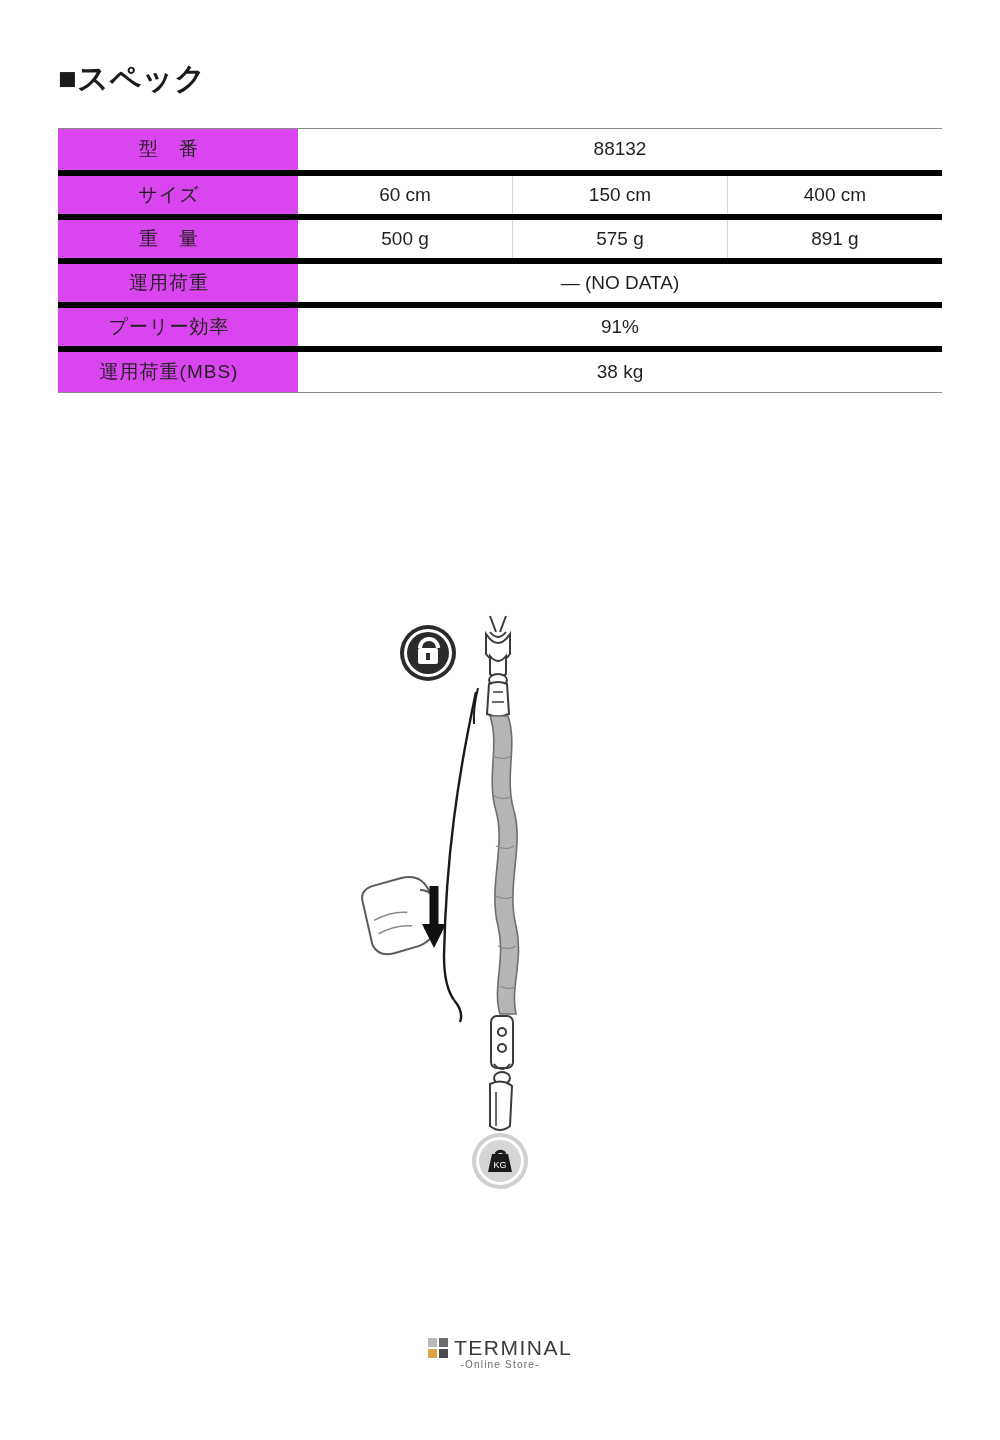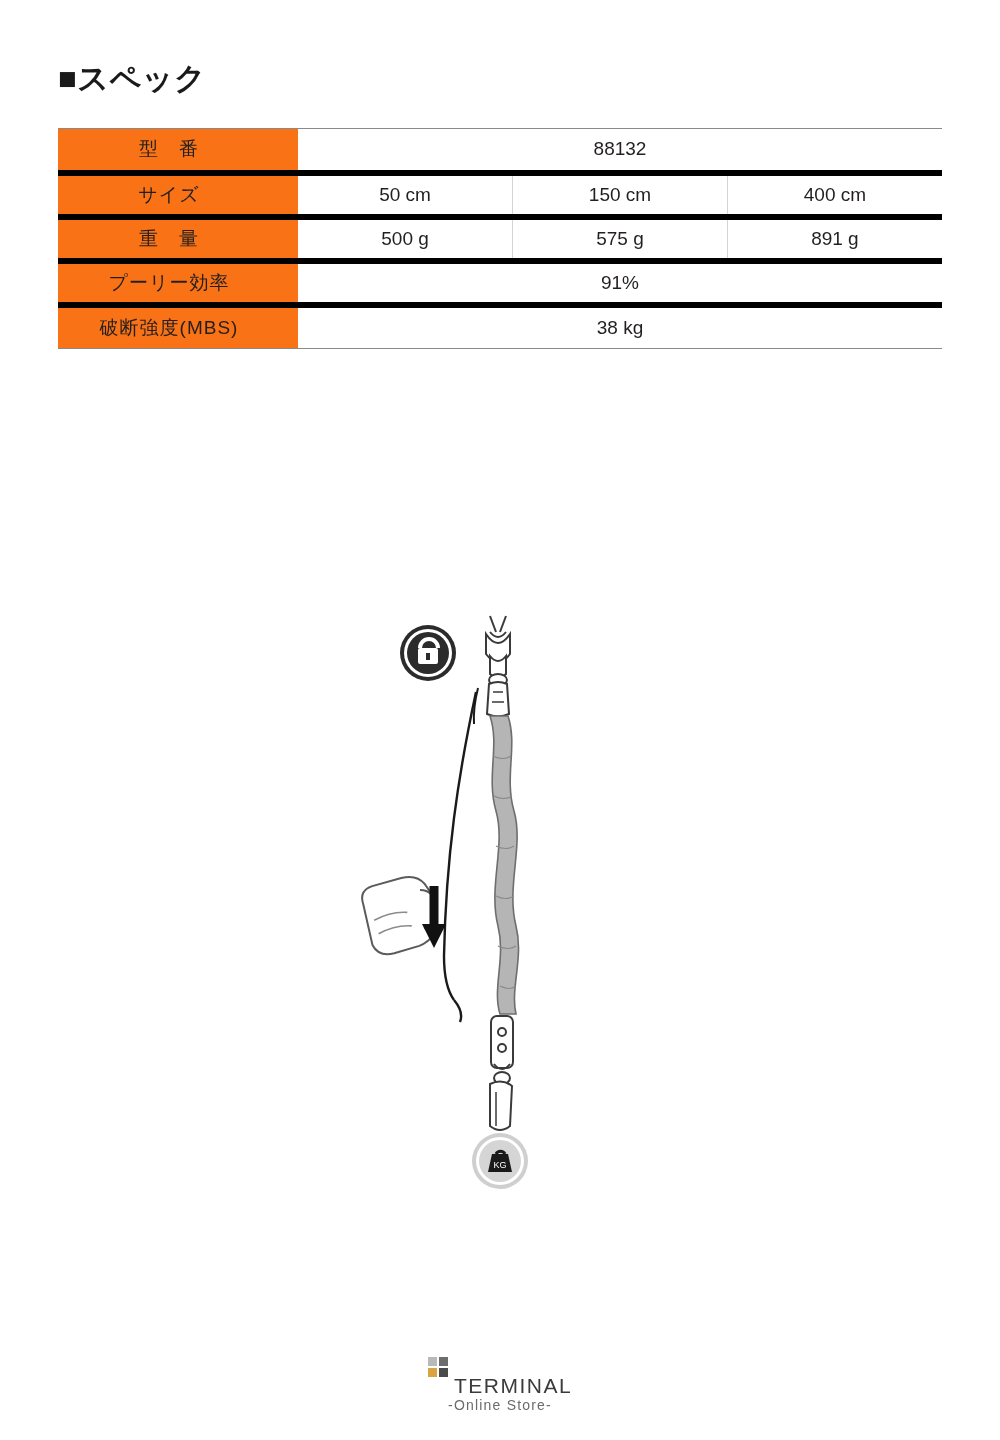--- a/index.html
+++ b/index.html
@@ -57,21 +57,21 @@
     padding: 0;
   }
   .spec-table tr:first-child td {
     border-top: 1px solid #8a8a8a;
   }
   .spec-table tr:last-child td {
     border-bottom: 1px solid #8a8a8a;
   }
   .row-label {
     width: 222px;
-    background: #f97316;
+    background: #d946ef;
     text-align: center;
     padding-right: 18px !important;
     font-size: 19px;
     letter-spacing: 1px;
     white-space: nowrap;
   }
   .cell-div {
     border-left: 1px solid #d4d4d4;
   }
 
@@ -111,24 +111,23 @@
   .sq { width: 9px; height: 9px; }
   .sq1 { background: #b9b9b9; }
   .sq2 { background: #6d6d6d; }
   .sq3 { background: #d9a441; }
   .sq4 { background: #4b4b4b; }
   .logo-word {
     font-size: 21px;
     letter-spacing: 1.5px;
     color: #3b3b3b;
     font-family: "Liberation Sans", sans-serif;
-    margin-top: 38px;
   }
   .logo-sub {
-    font-size: 14px;
+    font-size: 10px;
     letter-spacing: 1.2px;
     color: #6b6b6b;
     text-align: center;
     margin-top: -1px;
   }
 </style>
 </head>
 <body>
 
 <div class="page">
@@ -136,36 +135,40 @@
   <div class="section-heading">■スペック</div>
 
   <table class="spec-table">
     <tbody>
       <tr>
         <td class="row-label">型　番</td>
         <td colspan="3">88132</td>
       </tr>
       <tr>
         <td class="row-label">サイズ</td>
-        <td>50 cm</td>
+        <td>60 cm</td>
         <td class="cell-div">150 cm</td>
         <td class="cell-div">400 cm</td>
       </tr>
       <tr>
         <td class="row-label">重　量</td>
         <td>500 g</td>
         <td class="cell-div">575 g</td>
         <td class="cell-div">891 g</td>
       </tr>
       <tr>
+        <td class="row-label">運用荷重</td>
+        <td colspan="3">― (NO DATA)</td>
+      </tr>
+      <tr>
         <td class="row-label">プーリー効率</td>
         <td colspan="3">91%</td>
       </tr>
       <tr>
-        <td class="row-label">破断強度(MBS)</td>
+        <td class="row-label">運用荷重(MBS)</td>
         <td colspan="3">38 kg</td>
       </tr>
     </tbody>
   </table>
 
   <div class="illustration">
     <svg width="300" height="650" viewBox="0 0 300 650" xmlns="http://www.w3.org/2000/svg">
 
       <g>
         <circle cx="78" cy="57" r="28" fill="#2b2b2b"></circle>

